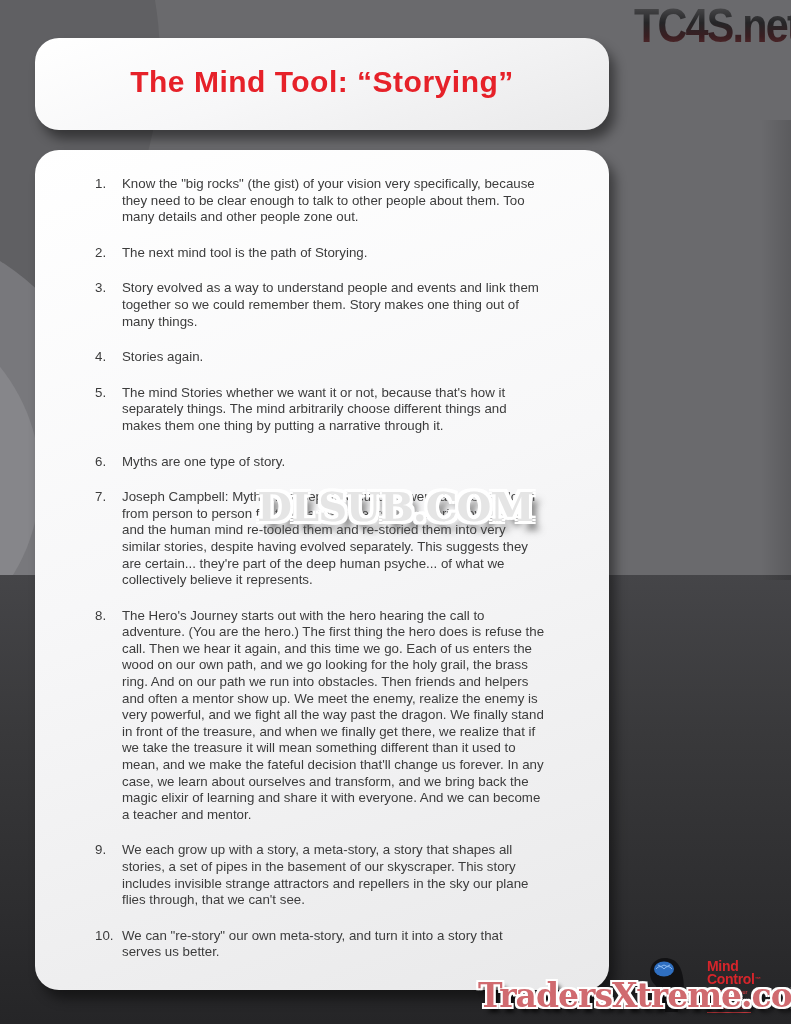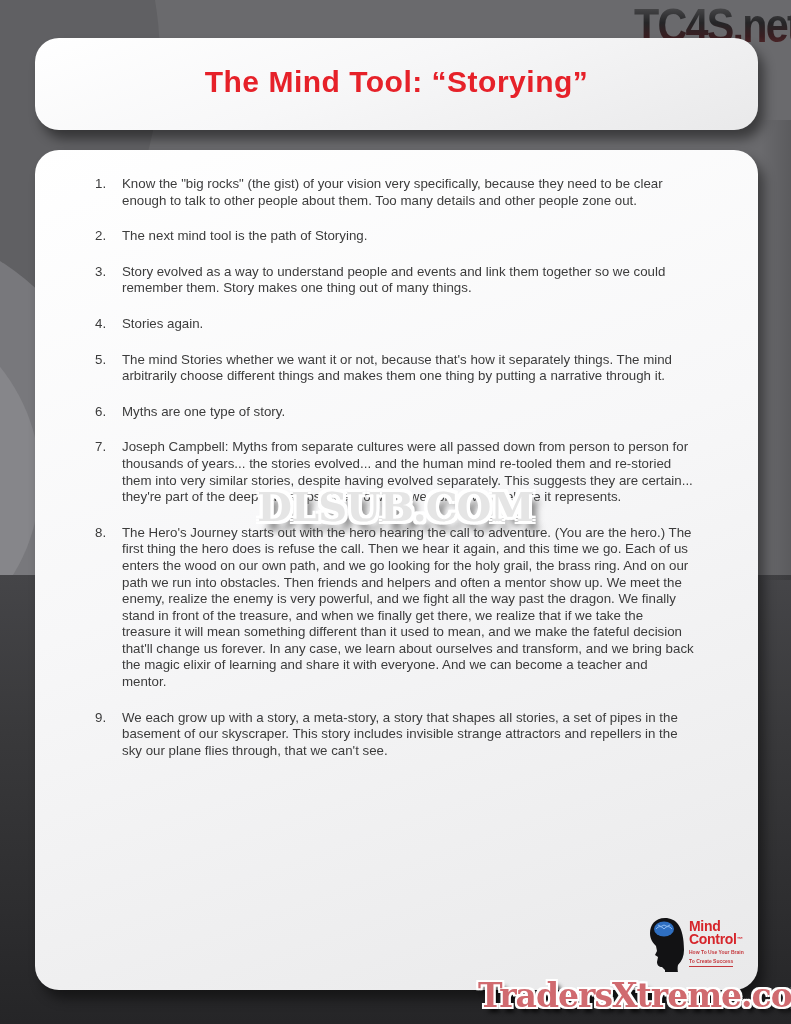--- a/index.html
+++ b/index.html
@@ -27,21 +27,21 @@
     position:absolute; top:-2px; right:-8px;
     font-size:48px; font-weight:bold; letter-spacing:-2px;
     transform:scaleX(.86); transform-origin:right top;
     background:linear-gradient(180deg,#4a4a4c 15%, #252527 45%, #3a1f22 70%, #5d2b2e 95%);
     -webkit-background-clip:text; background-clip:text;
     color:transparent; -webkit-text-fill-color:transparent;
   }
 
   
   .card {
-    position:absolute; left:35px; width:723px;
+    position:absolute; left:35px; width:574px;
     background:linear-gradient(160deg,#ffffff 0%, #f7f7f8 45%, #e9e9ea 100%);
     border-radius:24px;
     box-shadow:6px 9px 12px rgba(0,0,0,.45);
   }
   .header-card { top:38px; height:92px; display:flex; align-items:center; justify-content:center; }
   .page-title {
     color:#e62129; font-size:30px; font-weight:bold; letter-spacing:.5px;
     margin-top:-4px;
   }
   .content-card { top:150px; height:840px; }
@@ -61,21 +61,21 @@
     font-family:"DejaVu Serif", serif; font-weight:bold; font-size:40px;
     color:#e5e5e5; letter-spacing:-1px;
     text-shadow:
       -3px -3px 0 #fff, 3px -3px 0 #fff, -3px 3px 0 #fff, 3px 3px 0 #fff,
       -3px 0 0 #fff, 3px 0 0 #fff, 0 -3px 0 #fff, 0 3px 0 #fff,
       7px 9px 7px rgba(90,90,90,.8);
   }
 
   
   .logo {
-    position:absolute; left:646px; top:916px; width:108px; display:flex; gap:5px;
+    position:absolute; left:646px; top:956px; width:108px; display:flex; gap:23px;
   }
   .logo .head { flex:0 0 38px; }
   .logo .wordmark { padding-top:4px; }
   .logo .brand {
     color:#d6252b; font-size:14px; font-weight:bold; line-height:13px; letter-spacing:-.3px;
   }
   .logo .tm { font-size:6px; vertical-align:top; }
   .logo .tagline { margin-top:3px; color:#c5393e; font-size:5px; line-height:6px; font-weight:bold; }
   .logo .rule { margin-top:2px; width:44px; height:1px; background:#c5393e; }
 
@@ -138,20 +138,24 @@
         <span class="txt">Joseph Campbell: Myths from separate cultures were all passed down from person to person for thousands of years... the stories evolved... and the human mind re-tooled them and re-storied them into very similar stories, despite having evolved separately. This suggests they are certain... they're part of the deep human psyche... of what we collectively believe it represents.</span>
       </li>
       <li>
         <span class="num">8.</span>
         <span class="txt">The Hero's Journey starts out with the hero hearing the call to adventure. (You are the hero.) The first thing the hero does is refuse the call. Then we hear it again, and this time we go. Each of us enters the wood on our own path, and we go looking for the holy grail, the brass ring. And on our path we run into obstacles. Then friends and helpers and often a mentor show up. We meet the enemy, realize the enemy is very powerful, and we fight all the way past the dragon. We finally stand in front of the treasure, and when we finally get there, we realize that if we take the treasure it will mean something different than it used to mean, and we make the fateful decision that'll change us forever. In any case, we learn about ourselves and transform, and we bring back the magic elixir of learning and share it with everyone. And we can become a teacher and mentor.</span>
       </li>
       <li>
         <span class="num">9.</span>
         <span class="txt">We each grow up with a story, a meta-story, a story that shapes all stories, a set of pipes in the basement of our skyscraper. This story includes invisible strange attractors and repellers in the sky our plane flies through, that we can't see.</span>
       </li>
+      <li>
+        <span class="num">10.</span>
+        <span class="txt">We can "re-story" our own meta-story, and turn it into a story that serves us better.</span>
+      </li>
     </ol>
   </div>
 
   <div class="dlsub">DLSUB.COM</div>
 
   <div class="logo">
     <div class="head">
       <svg width="38" height="56" viewBox="0 0 38 56">
         <path d="M19 2 C9 2 4 9 4 17 c0 6 3 10 6 13 l1 5 -2 4 3 2 -1 5 c0 3 2 5 5 5 l3 3 v10 h15 c-2 -6 -3 -11 -2 -15 4 -4 6 -9 6 -15 C38 10 30 2 19 2 z" fill="#121214"></path>
         <ellipse cx="18" cy="13" rx="10" ry="7.5" fill="#2f6fc1"></ellipse>

